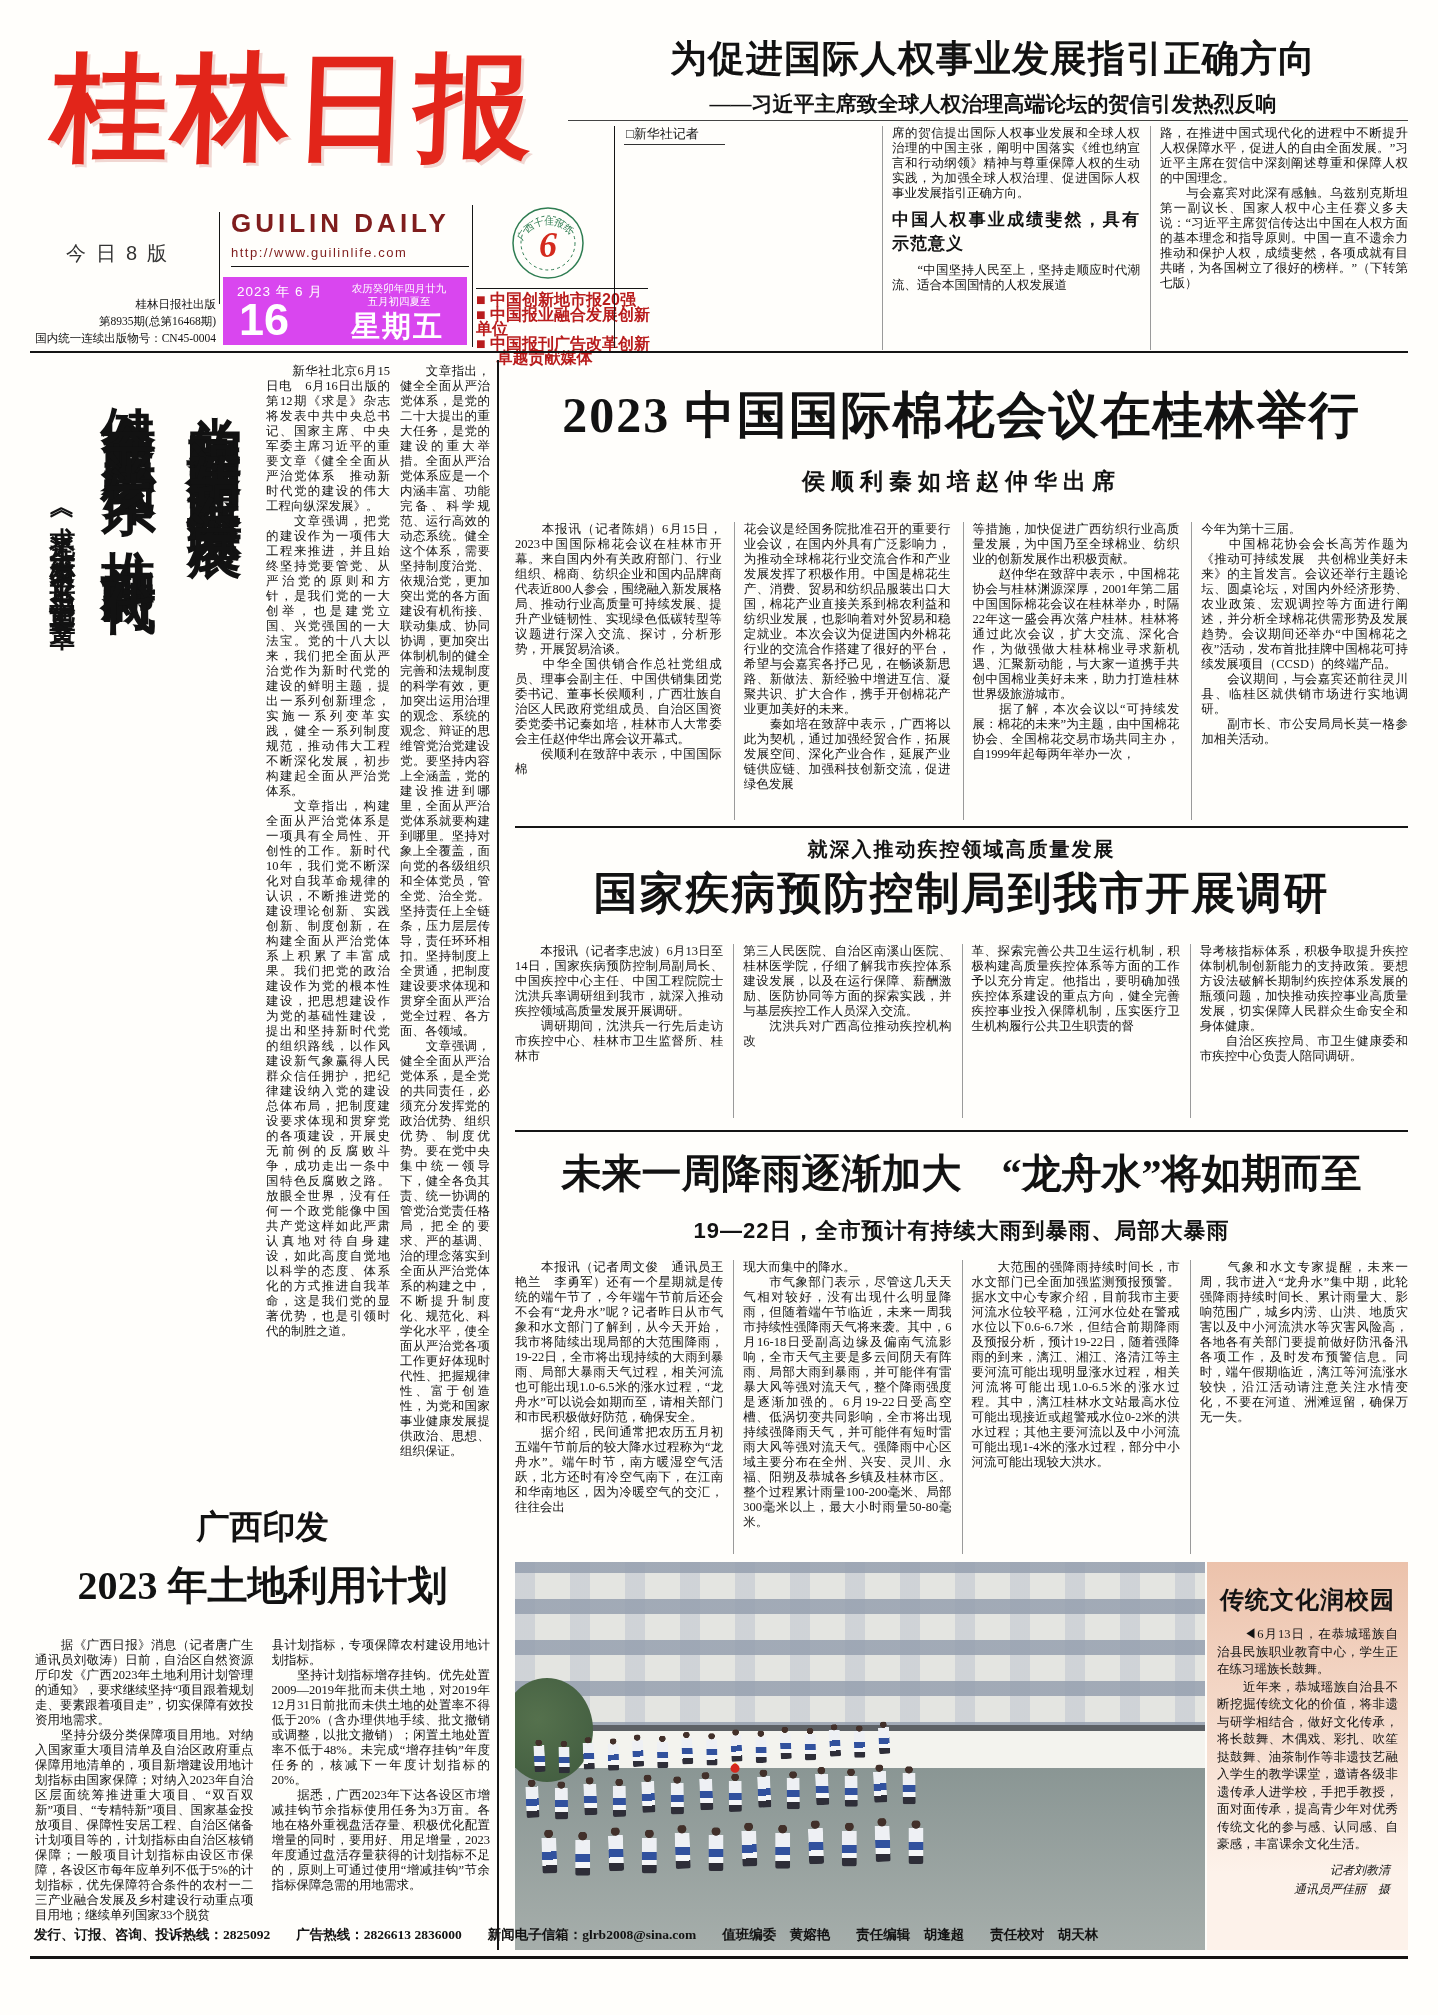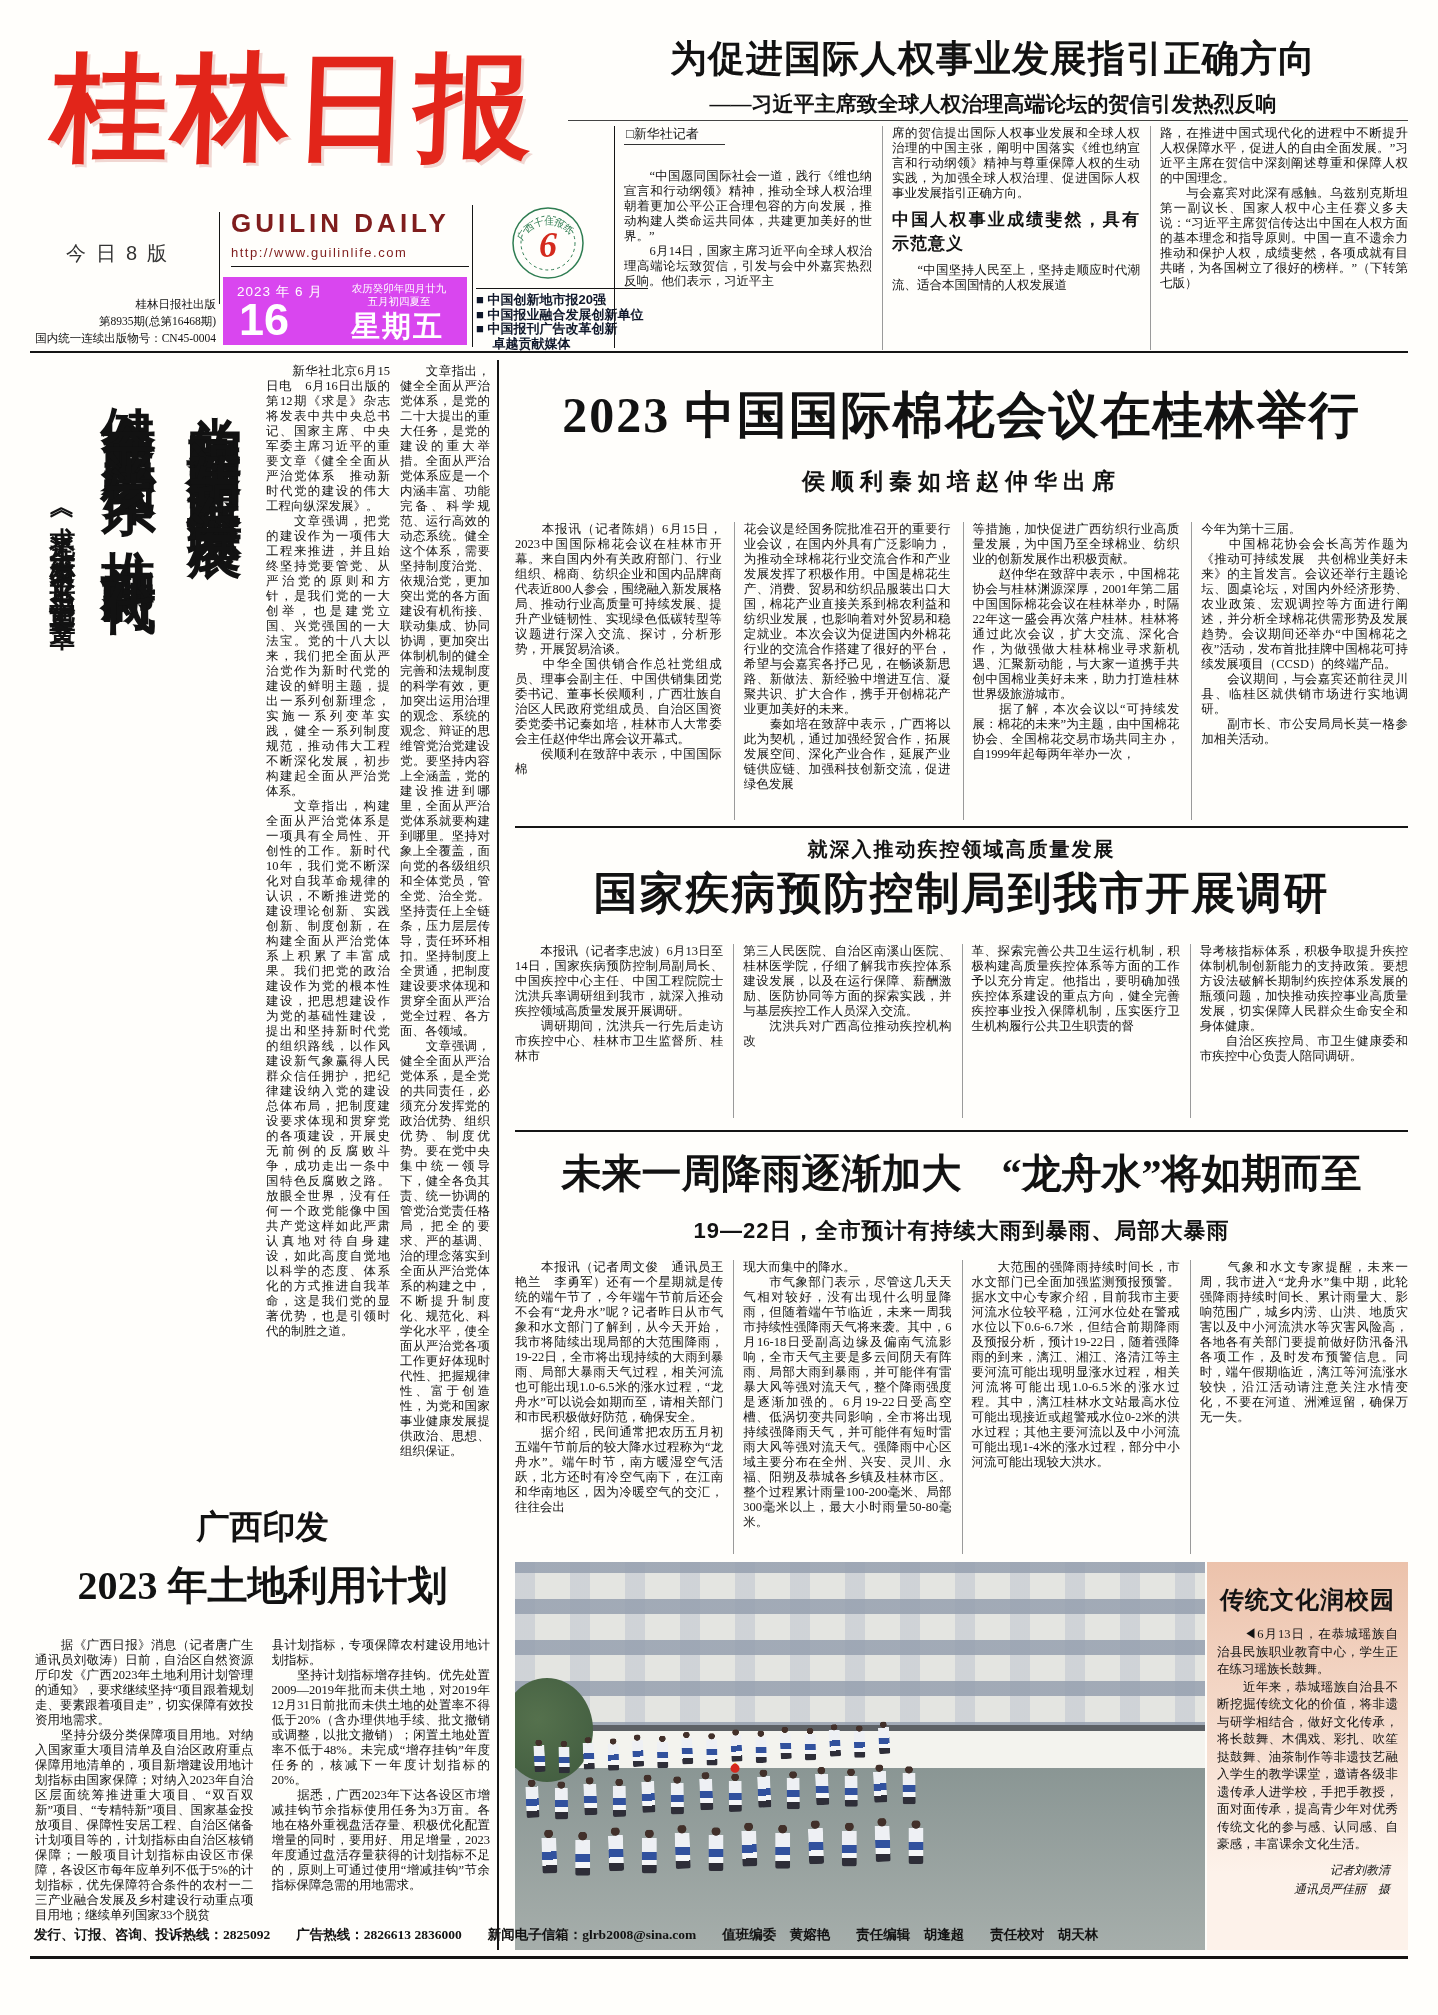--- a/index.html
+++ b/index.html
@@ -91,38 +91,36 @@
       <circle cx="40" cy="40" r="27" fill="none" stroke="#2f7d52" stroke-width="1" stroke-dasharray="3 3"></circle>
       <path id="stamp-arc" d="M 13 42 A 28 28 0 0 1 67 42" fill="none"></path>
       <text font-size="9.5" fill="#2f7d52" font-family="Liberation Sans, sans-serif">
         <textPath href="#stamp-arc" startOffset="4">广西十佳报纸</textPath>
       </text>
       <text x="40" y="54" text-anchor="middle" font-size="36" fill="#d42a1d" font-style="italic" font-weight="bold" font-family="Liberation Serif, serif">6</text>
     </svg>
   </div>
 
   <div class="abs hline" style="left:476px;top:288px;width:172px;"></div>
-  <div class="abs san" style="left:476px;top:293px;width:186px;font-size:13px;font-weight:bold;line-height:14.5px;color:#0f172a;">
+  <div class="abs san" style="left:476px;top:293px;width:186px;font-size:16px;font-weight:bold;line-height:14.5px;color:#b91c1c;">
     <div>■ 中国创新地市报20强</div>
     <div>■ 中国报业融合发展创新单位</div>
     <div>■ 中国报刊广告改革创新</div>
     <div>　 卓越贡献媒体</div>
   </div>
 
   <div class="abs h-serif ctr" style="left:578px;top:34px;width:830px;font-size:37px;letter-spacing:1px;">为促进国际人权事业发展指引正确方向</div>
   <div class="abs h-serif ctr" style="left:578px;top:90px;width:830px;font-size:21px;">——习近平主席致全球人权治理高端论坛的贺信引发热烈反响</div>
   <div class="abs hline" style="left:568px;top:120px;width:840px;background:#444;"></div>
 
   <div class="abs vline" style="left:614px;top:126px;height:222px;"></div>
 
   <div class="abs cols3" style="left:624px;top:126px;width:784px;height:224px;">
     <div class="body-col">
       <span class="byline">□新华社记者</span>
-      <div class="pre just">　　“中国愿同国际社会一道，践行《维也纳宣言和行动纲领》精神，推动全球人权治理朝着更加公平公正合理包容的方向发展，推动构建人类命运共同体，共建更加美好的世界。”
-　　6月14日，国家主席习近平向全球人权治理高端论坛致贺信，引发与会中外嘉宾热烈反响。他们表示，习近平主</div>
     </div>
     <div class="body-col">
       <div class="pre just">席的贺信提出国际人权事业发展和全球人权治理的中国主张，阐明中国落实《维也纳宣言和行动纲领》精神与尊重保障人权的生动实践，为加强全球人权治理、促进国际人权事业发展指引正确方向。</div>
       <div class="inhead just">中国人权事业成绩斐然，具有示范意义</div>
       <div class="pre just">　　“中国坚持人民至上，坚持走顺应时代潮流、适合本国国情的人权发展道</div>
     </div>
     <div class="body-col pre just">路，在推进中国式现代化的进程中不断提升人权保障水平，促进人的自由全面发展。”习近平主席在贺信中深刻阐述尊重和保障人权的中国理念。
 　　与会嘉宾对此深有感触。乌兹别克斯坦第一副议长、国家人权中心主任赛义多夫说：“习近平主席贺信传达出中国在人权方面的基本理念和指导原则。中国一直不遗余力推动和保护人权，成绩斐然，各项成就有目共睹，为各国树立了很好的榜样。”（下转第七版）</div>
   </div>
 

